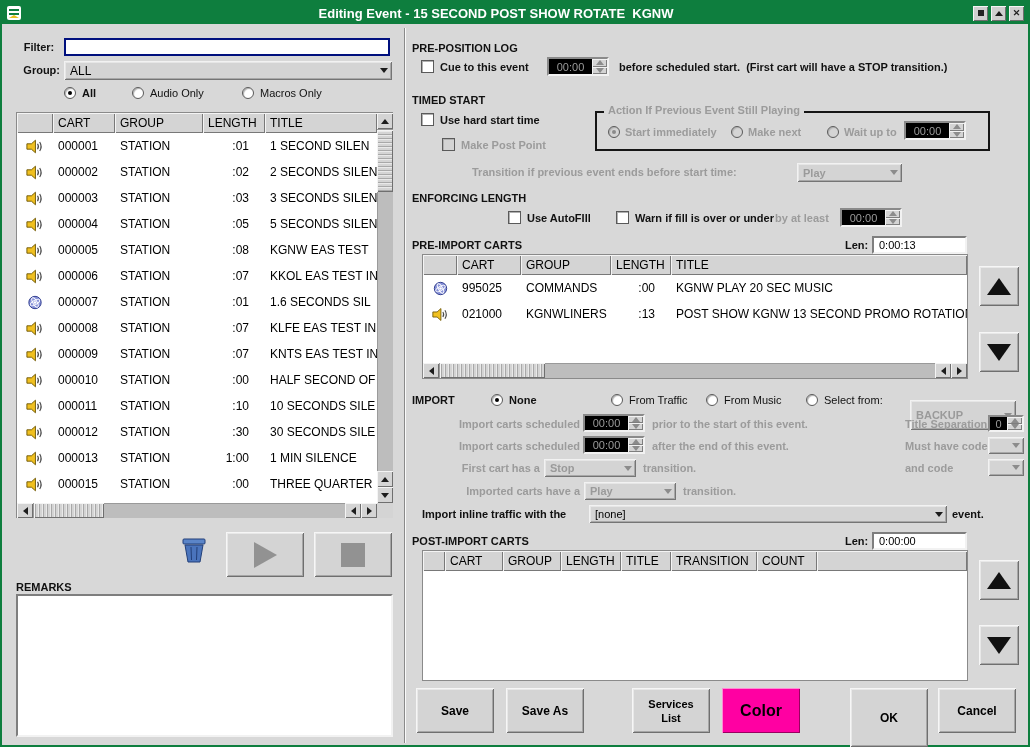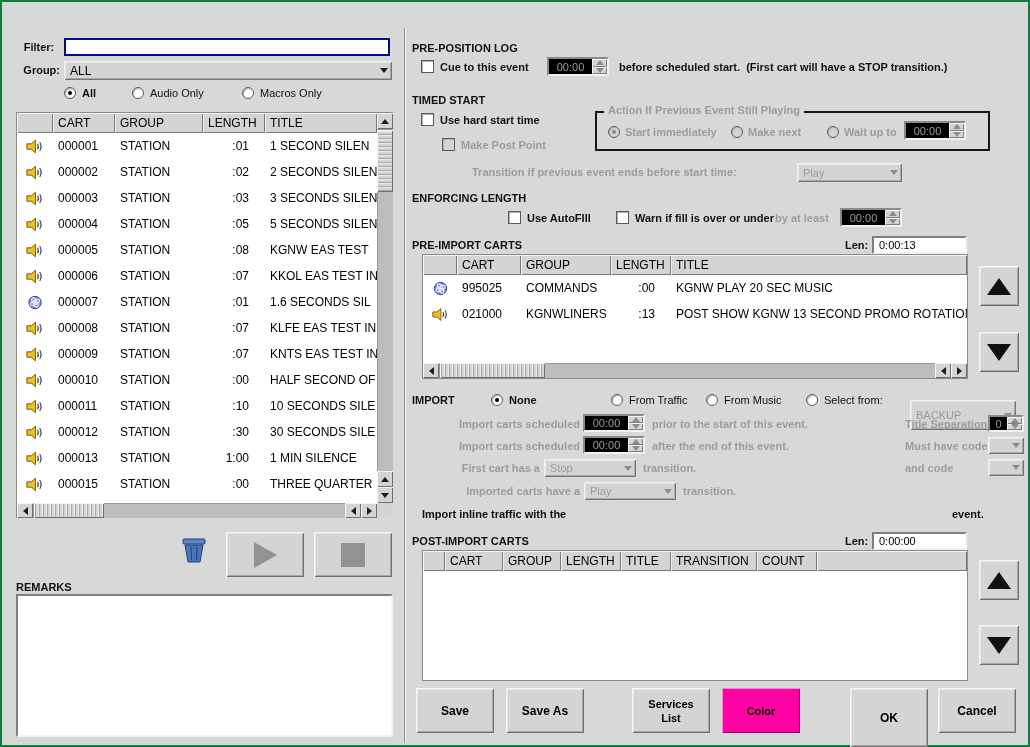--- a/index.html
+++ b/index.html
@@ -35,21 +35,21 @@
   .spin { position:absolute; display:flex; background:#000000;
           border:2px solid; border-color:#8a8a8a #f2f2f2 #f2f2f2 #8a8a8a; }
   .spin .sv { flex:1; text-align:center; font-size:11px; color:#9a9a9a; display:flex; align-items:center; justify-content:center; }
   .spin .sb { width:15px; display:flex; flex-direction:column; }
   .spin .sb .sbb { flex:1; background:#d4d4d4; box-shadow: inset 1px 1px 0 #f2f2f2, inset -1px -1px 0 #7e7e7e;
           display:flex; align-items:center; justify-content:center; }
   .combo { position:absolute; background:#d4d4d4;
            box-shadow: inset 1px 1px 0 #f2f2f2, inset -1px -1px 0 #757575, inset 2px 2px 0 #e6e6e6, inset -2px -2px 0 #a8a8a8;
            display:flex; align-items:center; }
   .combo .ct { flex:1; padding-left:6px; font-size:11px; color:#000; white-space:nowrap; overflow:hidden; }
-  .combo.dis .ct { color:#9a9a9a; }
+  .combo.dis .ct { color:#9a9a9a;font-weight:bold; }
   .combo .ca { width:17px; display:flex; align-items:center; justify-content:center; }
   .inset-box { position:absolute; background:#fff; border:2px solid; border-color:#7e7e7e #f2f2f2 #f2f2f2 #7e7e7e;
            font-size:11px; color:#000; display:flex; align-items:center; padding-left:5px; }
   
   .t-up    { width:0;height:0;border-left:4px solid transparent;border-right:4px solid transparent;border-bottom:5px solid #1c1c1c; }
   .t-down  { width:0;height:0;border-left:4px solid transparent;border-right:4px solid transparent;border-top:5px solid #1c1c1c; }
   .t-left  { width:0;height:0;border-top:4px solid transparent;border-bottom:4px solid transparent;border-right:5px solid #1c1c1c; }
   .t-right { width:0;height:0;border-top:4px solid transparent;border-bottom:4px solid transparent;border-left:5px solid #1c1c1c; }
   .t-dim   { border-bottom-color:#8c8c8c; border-top-color:#8c8c8c; }
   
@@ -99,20 +99,36 @@
   <symbol id="i-macro" viewBox="0 0 16 16">
     <circle cx="8" cy="8" r="6.6" fill="#8892d8" stroke="#2c3a8c" stroke-width="1"></circle>
     <ellipse cx="8" cy="8" rx="5.6" ry="2.2" fill="none" stroke="#ffffff" stroke-width="1" transform="rotate(-30 8 8)"></ellipse>
     <ellipse cx="8" cy="8" rx="5.6" ry="2.2" fill="none" stroke="#ffffff" stroke-width="1" transform="rotate(60 8 8)"></ellipse>
     <circle cx="8" cy="8" r="1.4" fill="#ffffff"></circle>
   </symbol>
 </svg>
 
 <div class="window">
 
+  <div class="titlebar">
+    <svg width="16" height="16" viewBox="0 0 16 16">
+      <rect x="1" y="1" width="14" height="14" rx="2" fill="#ffffff"></rect>
+      <rect x="3" y="4" width="10" height="2" fill="#0e7e3e"></rect>
+      <rect x="3" y="8" width="10" height="2" fill="#0e7e3e"></rect>
+      <polygon points="3,13 8,10 13,13" fill="#e8c020"></polygon>
+    </svg>
+    <span class="title">Editing Event - 15 SECOND POST SHOW ROTATE  KGNW</span>
+    <span class="tb-btn">
+        <span style="width:6px;height:6px;background:#222"></span>
+      </span>
+    <span class="tb-btn">
+        <span class="t-up"></span>
+      </span>
+    <span class="tb-btn" style="font-weight:bold">✕</span>
+  </div>
 
   <span class="lbl" style="left:16px;top:39px;width:42px;text-align:center">Filter:</span>
   <input class="filter" style="left: 62px; top: 36px; width: 326px; height: 18px;" value="">
   <span class="lbl" style="left:16px;top:62px;width:42px;text-align:right">Group:</span>
   <div class="combo" style="left:62px;top:59px;width:328px;height:19px">
     <span class="ct" style="font-size:12px">ALL</span>
     <span class="ca">
         <span class="t-down"></span>
       </span>
   </div>
@@ -555,20 +571,26 @@
   <span class="lbl dis" style="left:420px;top:483px;width:158px;text-align:right">Imported carts have a</span>
   <div class="combo dis" style="left:582px;top:480px;width:92px;height:18px">
     <span class="ct">Play</span>
     <span class="ca">
         <span class="t-down t-dim"></span>
       </span>
   </div>
   <span class="lbl dis" style="left:681px;top:483px">transition.</span>
 
   <span class="lbl" style="left:420px;top:506px;width:163px;text-align:left">Import inline traffic with the</span>
+  <div class="combo" style="left:587px;top:503px;width:358px;height:18px">
+    <span class="ct">[none]</span>
+    <span class="ca">
+        <span class="t-down"></span>
+      </span>
+  </div>
   <span class="lbl" style="left:950px;top:506px">event.</span>
 
   <span class="sec" style="left:410px;top:533px">POST-IMPORT CARTS</span>
   <span class="lbl" style="left:843px;top:533px">Len:</span>
   <div class="inset-box" style="left:870px;top:530px;width:95px;height:18px">0:00:00</div>
 
   <div class="tframe" style="left:420px;top:548px;width:546px;height:131px">
     <div class="thead po-cols">
       <span class="hc"></span>
       <span class="hc">CART</span>
@@ -589,17 +611,17 @@
   <div class="btn" style="left:977px;top:623px;width:40px;height:40px">
       <span class="bigarrow-down"></span>
     </div>
 
   <div class="btn" style="left:414px;top:686px;width:78px;height:45px">Save</div>
   <div class="btn" style="left:504px;top:686px;width:78px;height:45px">Save As</div>
   <div class="btn btn-2line" style="left:630px;top:686px;width:78px;height:45px">
     <span>Services</span>
     <span>List</span>
   </div>
-  <div class="btn" style="left:720px;top:686px;width:78px;height:45px;background:#ff00a2;box-shadow:inset 1px 1px 0 #ff8ad4, inset -1px -1px 0 #99005f;font-size:11px">Color</div>
+  <div class="btn" style="left:720px;top:686px;width:78px;height:45px;background:#ff00a2;box-shadow:inset 1px 1px 0 #ff8ad4, inset -1px -1px 0 #99005f;font-size:16px">Color</div>
   <div class="btn" style="left:848px;top:686px;width:78px;height:59px">OK</div>
   <div class="btn" style="left:936px;top:686px;width:78px;height:45px">Cancel</div>
 
 </div>
 
 </body></html>

